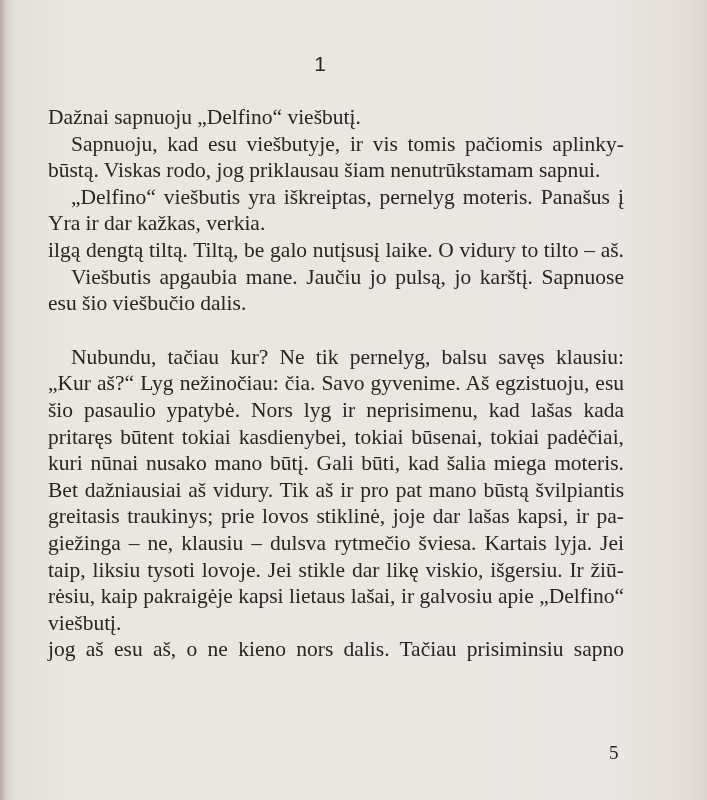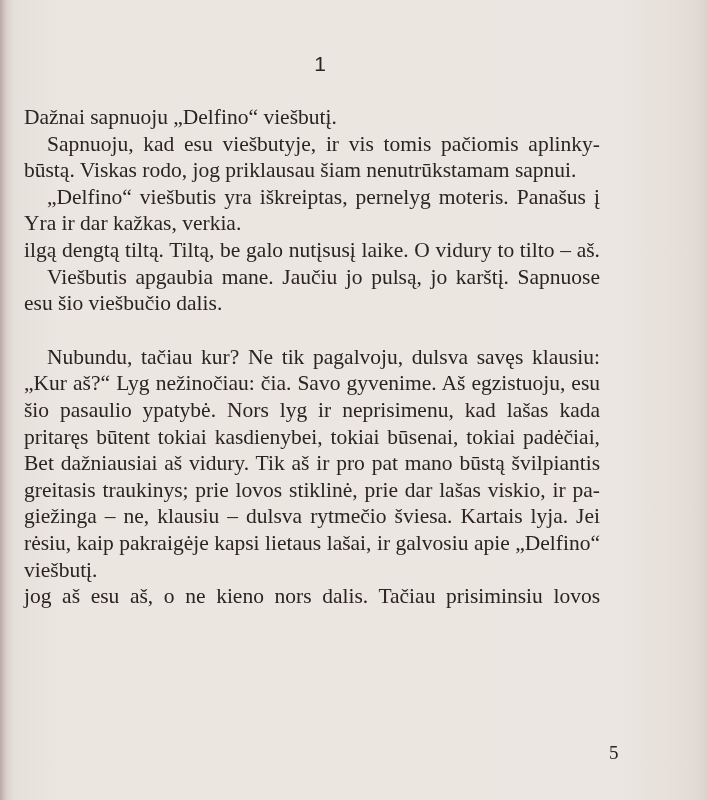--- a/index.html
+++ b/index.html
@@ -27,21 +27,21 @@
       left: 0;
       width: 640px;
       top: 52px;
       text-align: center;
       font-family: "Liberation Sans", "DejaVu Sans", sans-serif;
       font-size: 21px;
       color: #2a2422;
     }
     .text-block {
       position: absolute;
-      left: 24px;
+      left: 48px;
       top: 104px;
       width: 576px;
     }
     .line {
       font-size: 21.5px;
       line-height: 26.6px;
       height: 26.6px;
       white-space: nowrap;
       text-align: justify;
       text-align-last: justify;
@@ -79,29 +79,31 @@
 
     <div class="line indent">„Delfino“ viešbutis yra iškreiptas, pernelyg moteris. Panašus į</div>
     <div class="line last">Yra ir dar kažkas, verkia.</div>
     <div class="line">ilgą dengtą tiltą. Tiltą, be galo nutįsusį laike. O vidury to tilto – aš.</div>
 
     <div class="line indent">Viešbutis apgaubia mane. Jaučiu jo pulsą, jo karštį. Sapnuose</div>
     <div class="line last">esu šio viešbučio dalis.</div>
 
     <div class="gap"></div>
 
-    <div class="line indent">Nubundu, tačiau kur? Ne tik pagalvoju, dulsva savęs klausiu:</div>
+    <div class="line indent">Nubundu, tačiau kur? Ne tik pernelyg, balsu savęs klausiu:</div>
     <div class="line">„Kur aš?“ Lyg nežinočiau: čia. Savo gyvenime. Aš egzistuoju, esu</div>
     <div class="line">šio pasaulio ypatybė. Nors lyg ir neprisimenu, kad lašas kada</div>
     <div class="line">pritaręs būtent tokiai kasdienybei, tokiai būsenai, tokiai padėčiai,</div>
+    <div class="line">kuri nūnai nusako mano būtį. Gali būti, kad šalia miega moteris.</div>
     <div class="line">Bet dažniausiai aš vidury. Tik aš ir pro pat mano būstą švilpiantis</div>
-    <div class="line">greitasis traukinys; prie lovos stiklinė, prie dar lašas viskio, ir pa-</div>
+    <div class="line">greitasis traukinys; prie lovos stiklinė, joje dar lašas kapsi, ir pa-</div>
     <div class="line">giežinga – ne, klausiu – dulsva rytmečio šviesa. Kartais lyja. Jei</div>
+    <div class="line">taip, liksiu tysoti lovoje. Jei stikle dar likę viskio, išgersiu. Ir žiū-</div>
     <div class="line">rėsiu, kaip pakraigėje kapsi lietaus lašai, ir galvosiu apie „Delfino“</div>
     <div class="line last">viešbutį.</div>
 
-    <div class="line">jog aš esu aš, o ne kieno nors dalis. Tačiau prisiminsiu lovos</div>
+    <div class="line">jog aš esu aš, o ne kieno nors dalis. Tačiau prisiminsiu sapno</div>
 
   </div>
 
   <div class="page-number">5</div>
 
 </div>
 
 </body></html>

